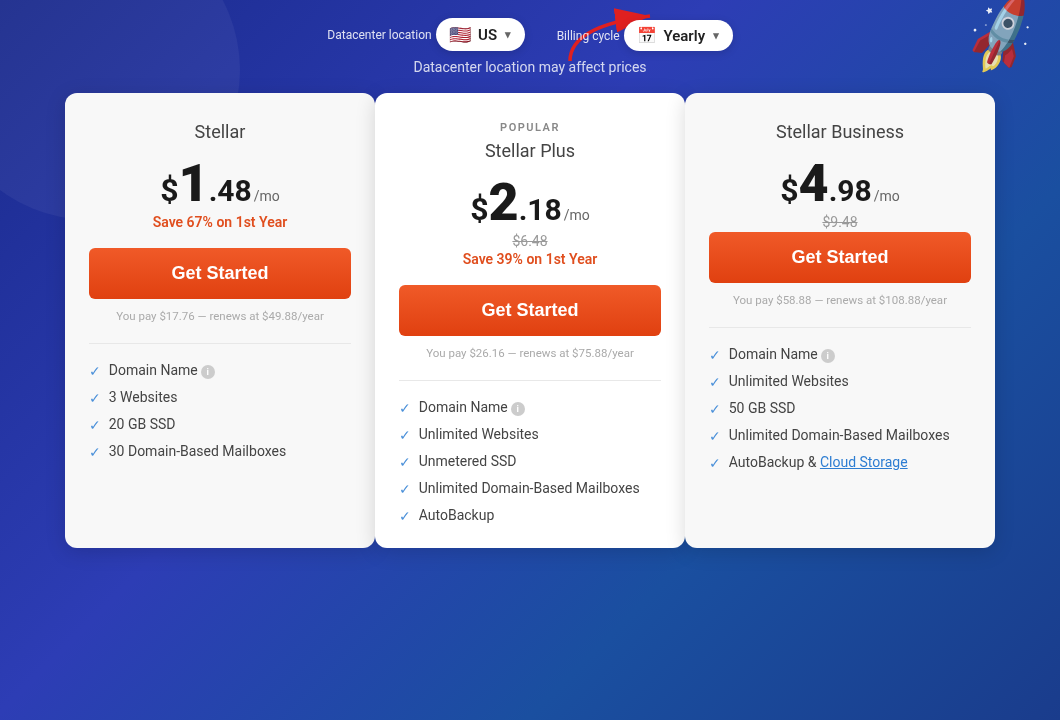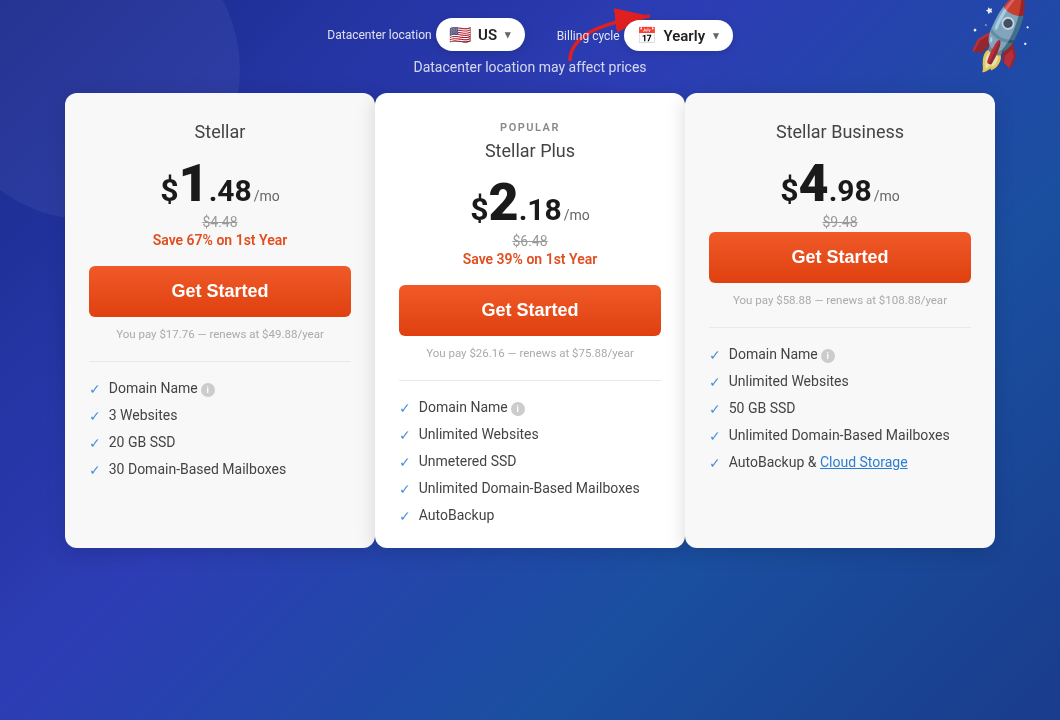--- a/index.html
+++ b/index.html
@@ -304,21 +304,20 @@
 <div class="cards-section" id="cards-container">
 <div class="card">
     
     <div class="plan-name">Stellar</div>
     <div class="price-row">
       <span class="price-dollar">$</span>
       <span class="price-amount">1</span>
       <span class="price-decimal">.48</span>
       <span class="price-period">/mo</span>
     </div>
-    <div class="original-price">$4.48</div>
     <div class="save-text">Save 67% on 1st Year</div>
     <button class="get-started-btn">Get Started</button>
     <div class="renewal-note">You pay $17.76 — renews at $49.88/year</div>
     <hr class="divider">
     <ul class="features-list">
       <li class="feature-item">
       <span class="check-icon">✓</span>
       <span>Domain Name<span class="info-icon">i</span></span>
     </li>
         <li class="feature-item">

